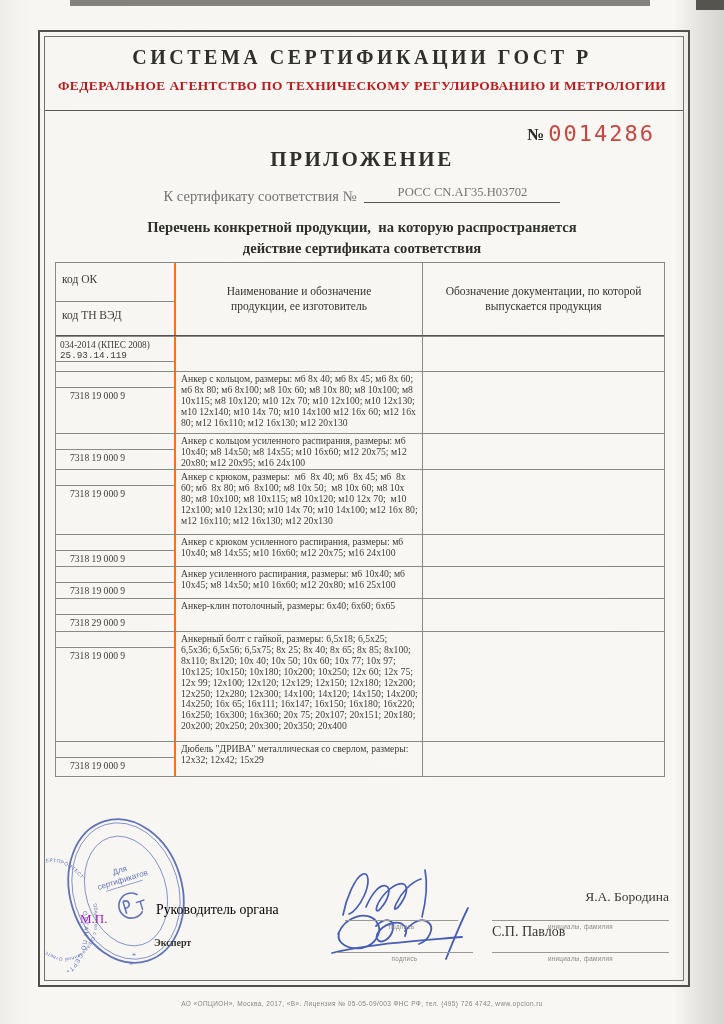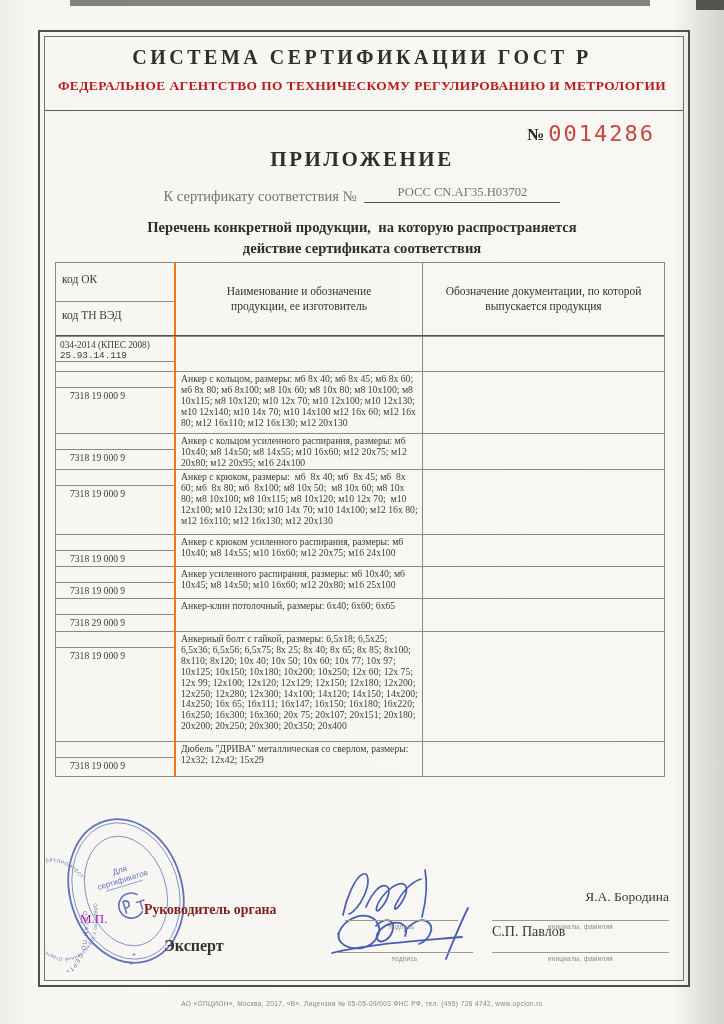--- a/index.html
+++ b/index.html
@@ -39,22 +39,22 @@
   .thead .cdiv{top:38px;}
   .thead .hc1a{position:absolute;left:6px;top:10px;font-size:11.5px;}
   .thead .hc1b{position:absolute;left:6px;top:46px;font-size:11.5px;}
   .thead .c2,.thead .c3{display:flex;align-items:center;justify-content:center;text-align:center;font-size:11.5px;line-height:15.5px;padding:0;color:#34332f;white-space:normal;}
   .thead .c2 span{width:190px;} .thead .c3 span{width:218px;}
   .r0{height:35px;} .r0 .cdiv{top:24px;}
   .r1{height:62px;} .r2{height:36px;} .r3{height:65px;} .r4{height:32px;}
   .r5{height:32px;} .r6{height:33px;} .r7{height:110px;} .r8{height:35px;}
   
   .mp{position:absolute;left:80px;top:911px;font-size:13px;color:#a21caf;}
-  .lbl-head{position:absolute;left:144px;top:902px;font-size:13.8px;font-weight:bold;color:#7f1d1d;}
-  .lbl-expert{position:absolute;left:164px;top:937px;font-size:16px;font-weight:bold;color:#33322f;text-align:right;}
+  .lbl-head{position:absolute;left:156px;top:902px;font-size:13.8px;font-weight:normal;color:#000000;}
+  .lbl-expert{position:absolute;left:154px;top:937px;font-size:10px;font-weight:bold;color:#33322f;text-align:right;}
   .sigline1{position:absolute;left:345px;top:920px;width:113px;border-top:1px solid #9a9993;}
   .sigline2{position:absolute;left:336px;top:952px;width:137px;border-top:1px solid #9a9993;}
   .nameline1{position:absolute;left:492px;top:920px;width:177px;border-top:1px solid #9a9993;}
   .nameline2{position:absolute;left:492px;top:952px;width:177px;border-top:1px solid #9a9993;}
   .cap{position:absolute;text-align:center;font-family:"Liberation Sans",sans-serif;font-size:6.3px;color:#8b8a85;letter-spacing:.3px;}
   .cap1{left:345px;top:923px;width:113px;} .cap2{left:336px;top:955px;width:137px;}
   .cap3{left:492px;top:923px;width:177px;} .cap4{left:492px;top:955px;width:177px;}
   .name1{position:absolute;left:492px;top:889px;width:177px;text-align:right;font-size:13.5px;color:#3a3936;}
   .name2{position:absolute;left:492px;top:924px;width:177px;text-align:left;font-size:14px;color:#3a3936;}
   .stamp{position:absolute;left:45px;top:810px;opacity:.82;}

